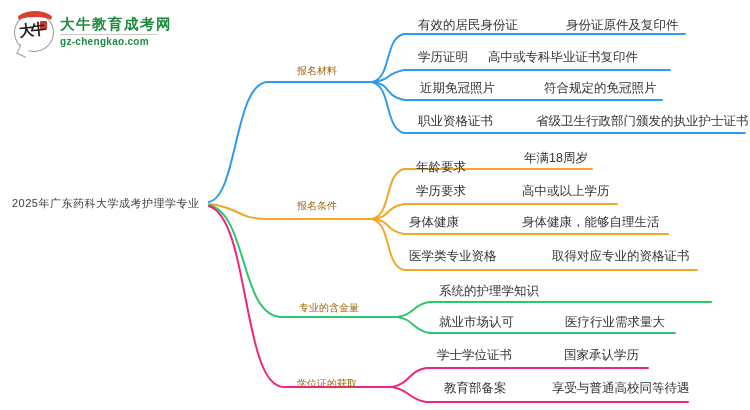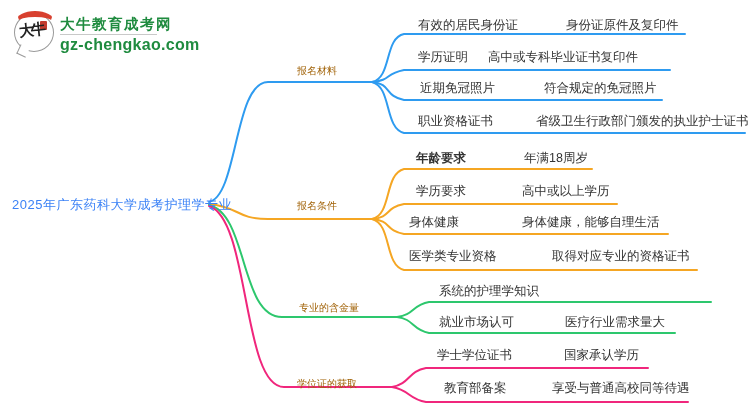--- a/index.html
+++ b/index.html
@@ -7,21 +7,21 @@
     position:relative;width:750px;height:410px;background:#ffffff;
     font-family:"Liberation Sans","DejaVu Sans",sans-serif;
     overflow:hidden;
   }
   .lines{position:absolute;left:0;top:0;width:750px;height:410px;}
   .node{
     position:absolute;color:#333;font-size:12.5px;line-height:14px;
     white-space:nowrap;cursor:default;
   }
   .central-topic{
-    position:absolute;left:12px;top:196px;font-size:13px;color:#3b82f6;
+    position:absolute;left:12px;top:196px;font-size:11px;color:#404040;
     white-space:nowrap;letter-spacing:0.5px;
   }
   .branch-label{font-size:10px;color:#a16207;}
   
   .logo{position:absolute;left:14px;top:13px;display:flex;align-items:flex-start;}
   .logo-badge{
     position:relative;width:38px;height:37px;border:1px solid #9a9a9a;
     border-radius:50%;background:#fff;flex:0 0 auto;
   }
   .logo-arc{
@@ -42,21 +42,21 @@
     position:absolute;left:3px;bottom:-5px;width:9px;height:9px;background:#fff;
     border-left:1px solid #9a9a9a;border-bottom:1px solid #9a9a9a;
     transform:rotate(25deg);
   }
   .logo-textcol{margin-left:6px;padding-top:3px;}
   .logo-title{
     font-size:14.5px;font-weight:bold;color:#1f8b3f;letter-spacing:1.5px;
     line-height:16px;
   }
   .logo-divider{width:97px;height:1px;background:#c9c9c9;margin:2px 0 1px 0;}
-  .logo-url{font-size:16px;font-weight:bold;color:#1f8b3f;letter-spacing:0.3px;}
+  .logo-url{font-size:10px;font-weight:bold;color:#1f8b3f;letter-spacing:0.3px;}
 </style>
 </head>
 <body>
 
 <div class="canvas">
 
   <svg class="lines" viewBox="0 0 750 410">
     <g stroke="#2e9bf0" stroke-width="2" fill="none" stroke-linecap="round">
       <path d="M209 202 C238 196 234 82 268 82 L372 82"></path>
       <path d="M372 82 C392 78 384 38 404 34 L685 34"></path>
@@ -106,21 +106,21 @@
 
   <div class="node" style="left:418px;top:18px;">有效的居民身份证</div>
   <div class="node" style="left:566px;top:18px;">身份证原件及复印件</div>
   <div class="node" style="left:418px;top:50px;">学历证明</div>
   <div class="node" style="left:488px;top:50px;">高中或专科毕业证书复印件</div>
   <div class="node" style="left:396px;top:81px;margin-left:24px;">近期免冠照片</div>
   <div class="node" style="left:544px;top:81px;">符合规定的免冠照片</div>
   <div class="node" style="left:418px;top:114px;">职业资格证书</div>
   <div class="node" style="left:536px;top:114px;">省级卫生行政部门颁发的执业护士证书</div>
 
-  <div class="node" style="left:416px;top:151px;font-weight:bold;">年龄要求</div>
+  <div class="node" style="left:416px;top:160px;">年龄要求</div>
   <div class="node" style="left:524px;top:151px;">年满18周岁</div>
   <div class="node" style="left:416px;top:184px;">学历要求</div>
   <div class="node" style="left:522px;top:184px;">高中或以上学历</div>
   <div class="node" style="left:409px;top:215px;">身体健康</div>
   <div class="node" style="left:522px;top:215px;">身体健康，能够自理生活</div>
   <div class="node" style="left:409px;top:249px;">医学类专业资格</div>
   <div class="node" style="left:552px;top:249px;">取得对应专业的资格证书</div>
 
   <div class="node" style="left:439px;top:284px;">系统的护理学知识</div>
   <div class="node" style="left:439px;top:315px;">就业市场认可</div>

